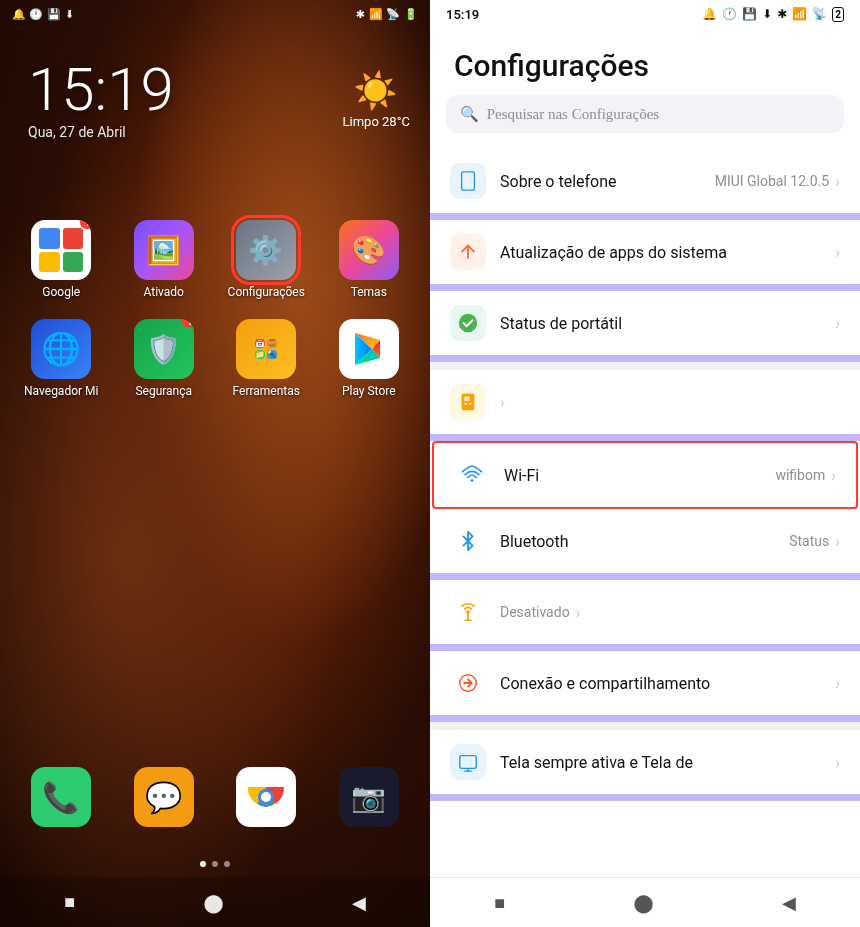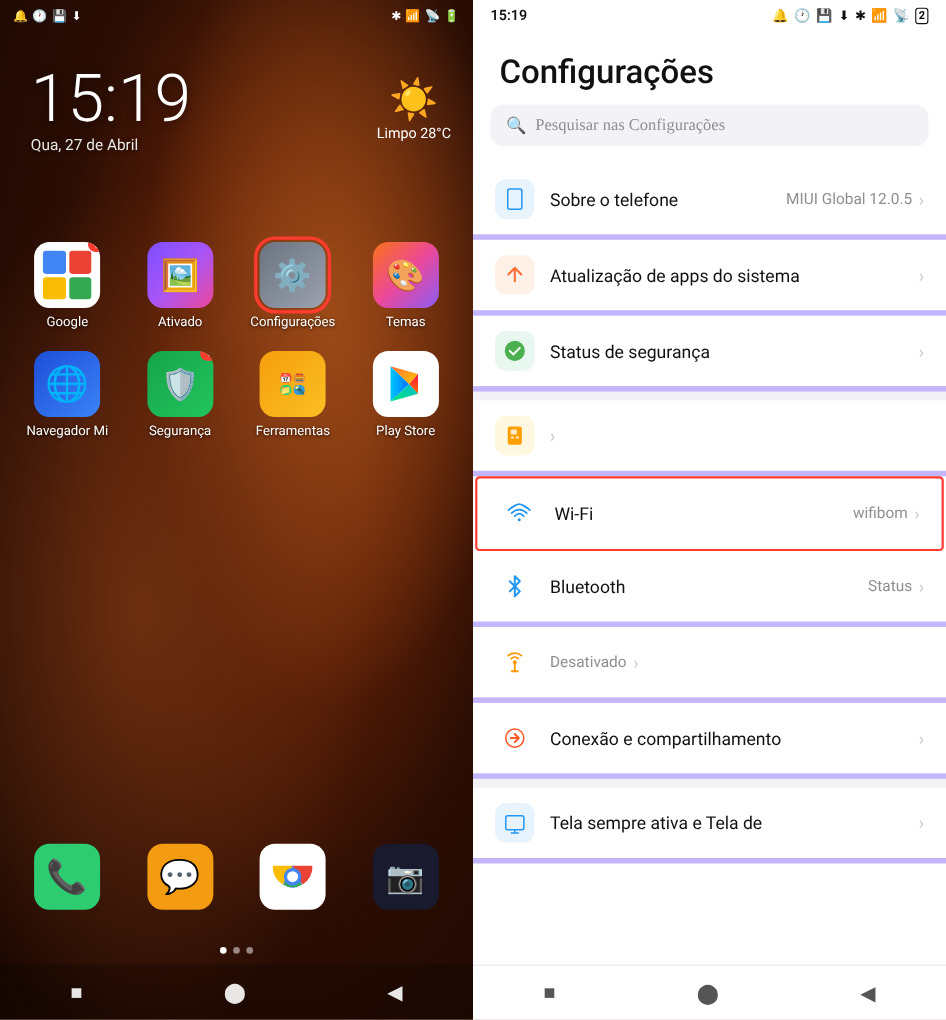--- a/index.html
+++ b/index.html
@@ -175,21 +175,21 @@
     
     .search-bar {
       margin: 0 16px 16px;
       background: #f2f2f7; border-radius: 12px;
       display: flex; align-items: center; padding: 10px 14px; gap: 8px;
     }
     .search-icon-r { color: #8e8e93; font-size: 15px; }
     .search-placeholder { color: #8e8e93; font-size: 15px; font-family: Liberation Serif, serif; }
     .settings-item {
       display: flex; align-items: center;
-      padding: 14px 20px; border-bottom: 5px solid #c4b5fd;
+      padding: 14px 20px; border-bottom: 7px solid #c4b5fd;
       cursor: pointer; position: relative;
     }
     .settings-item.highlighted {
       border: 2.5px solid #ff3b30;
       border-radius: 4px;
       margin: 0 2px;
     }
     .settings-item-icon {
       width: 36px; height: 36px; border-radius: 10px;
       display: flex; align-items: center; justify-content: center;
@@ -454,21 +454,21 @@
     </div>
 
     <div class="settings-item">
       <div class="settings-item-icon" style="background:#e8f8f0;">
         <svg class="svg-icon" viewBox="0 0 24 24" fill="none">
           <circle cx="12" cy="12" r="10" fill="#4caf50"></circle>
           <path d="M7 12l3.5 3.5L17 9" stroke="white" stroke-width="2" stroke-linecap="round"></path>
         </svg>
       </div>
       <div class="settings-item-text">
-        <div class="settings-item-title">Status de segurança</div>
+        <div class="settings-item-title">Status de portátil</div>
       </div>
       <span class="chevron">›</span>
     </div>
 
     <div class="section-divider"></div>
 
     <div class="settings-item">
       <div class="settings-item-icon" style="background:#fff8e1;">
         <svg class="svg-icon" viewBox="0 0 24 24" fill="none">
           <rect x="5" y="3" width="14" height="18" rx="2" fill="#ffa000"></rect>

